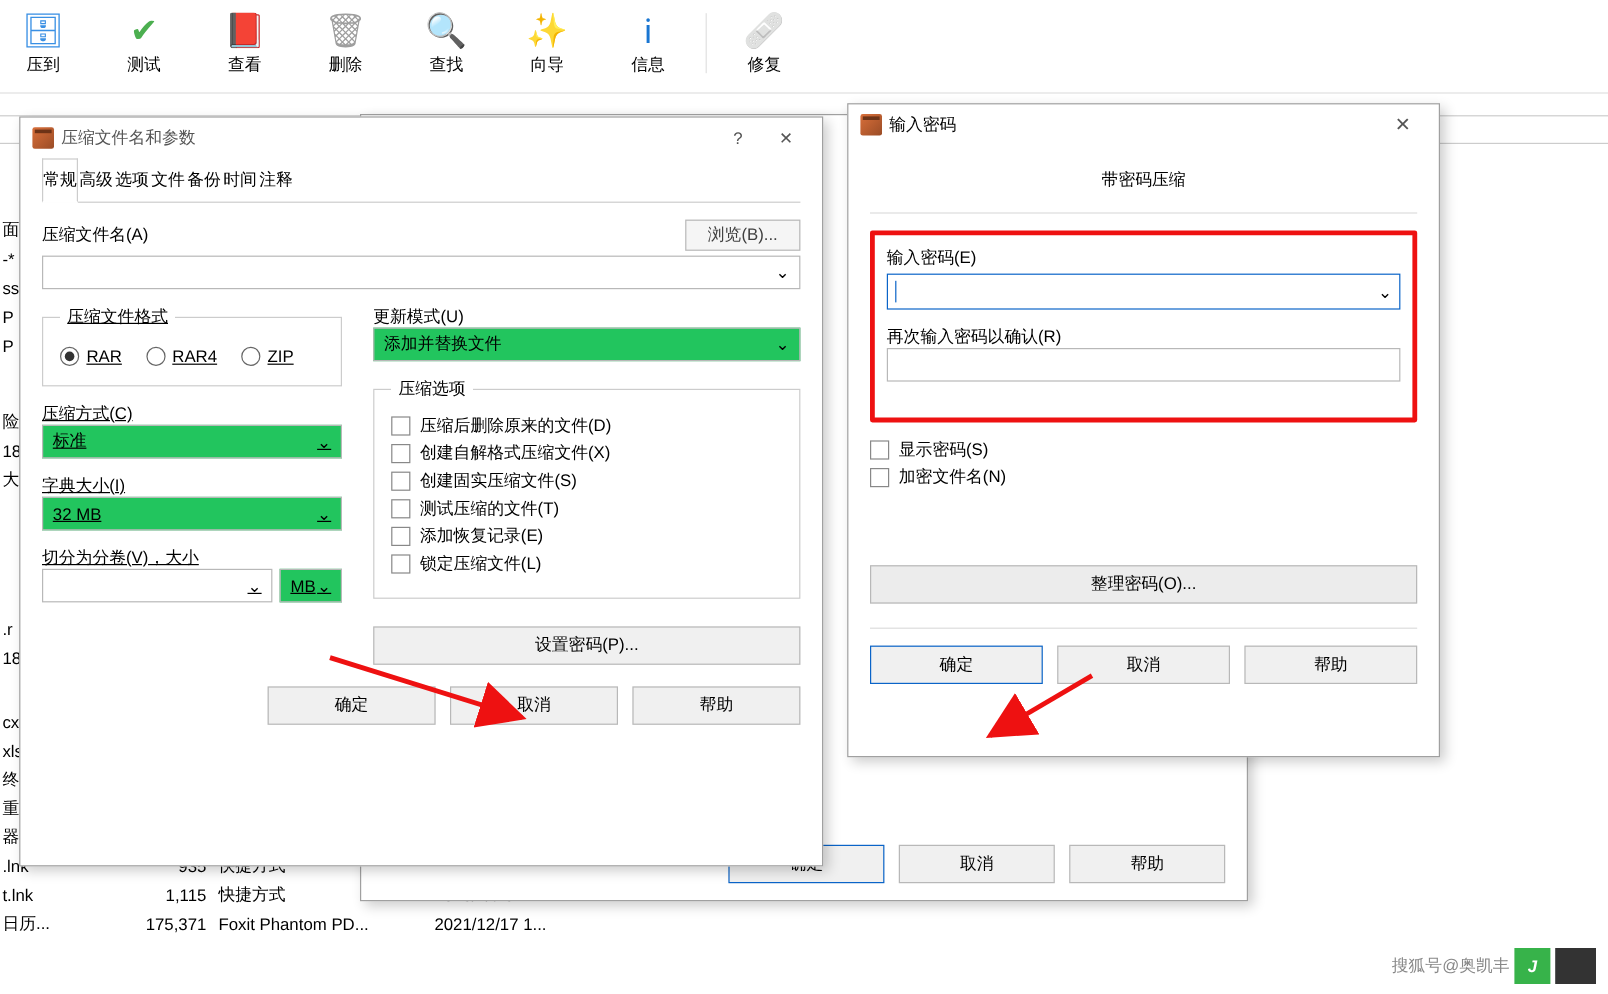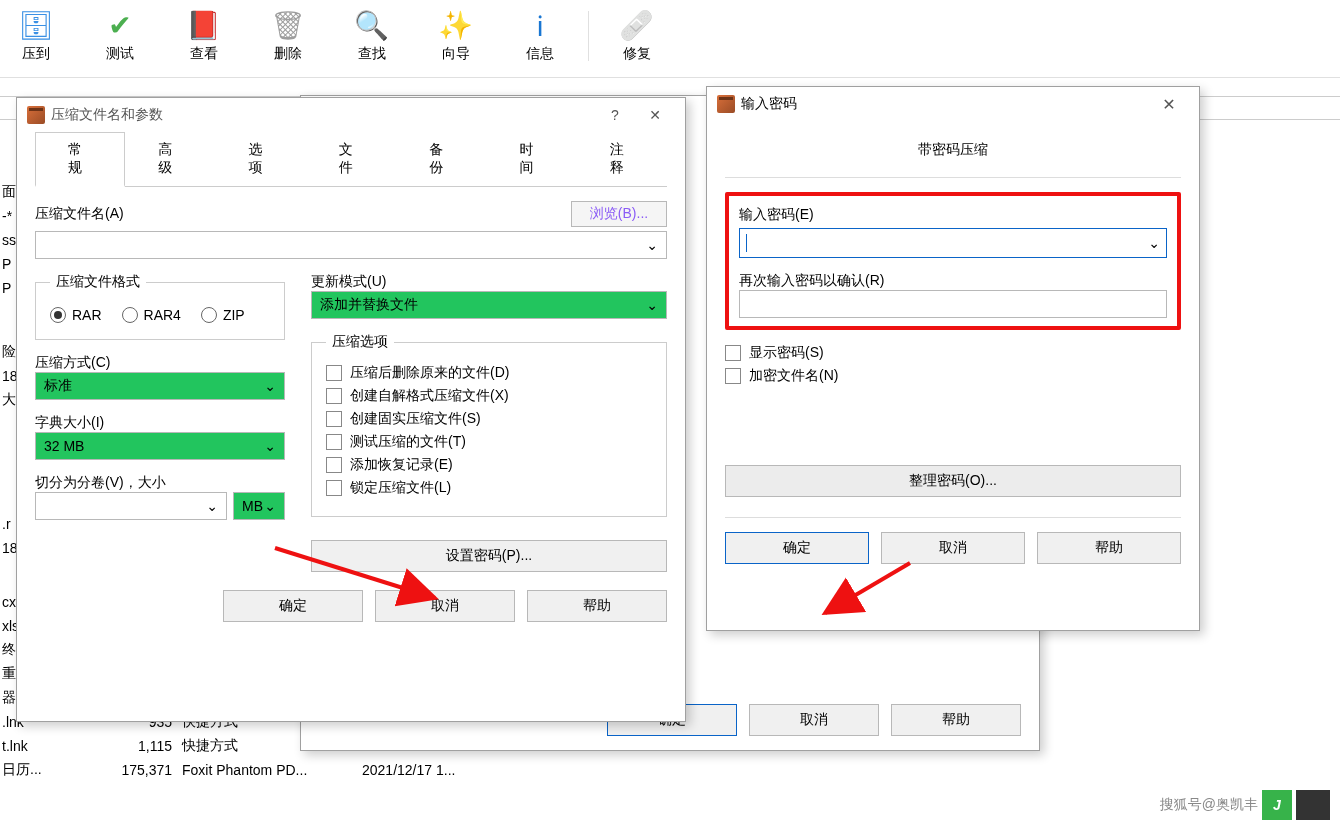--- a/index.html
+++ b/index.html
@@ -23,32 +23,32 @@
   
   .dialog { position: absolute; background: #fff; border: 1px solid #a0a0a0; box-shadow: 4px 4px 10px rgba(0,0,0,0.2); }
   .dialog .titlebar { display: flex; align-items: center; height: 34px; padding: 0 10px; font-size: 13px; color: #555; }
   .dialog .titlebar .icon { width: 18px; height: 18px; margin-right: 6px; background: linear-gradient(135deg,#d96f3a,#9a4c26); border-radius: 2px; position: relative; }
   .dialog .titlebar .icon:before { content:''; position:absolute; top:2px; left:2px; width:14px; height:3px; background:#6d3317;}
   .dialog .titlebar .sp { flex: 1; }
   .dialog .titlebar .tbbtn { width: 40px; height: 28px; display: flex; align-items: center; justify-content: center; color: #555; cursor: pointer; }
   .dialog .body { padding: 0 18px 14px; }
 
   .tabs { display: flex; border-bottom: 1px solid #ccc; margin-top: 0; }
-  .tab { padding: 8px 32px; border: 1px solid transparent; border-bottom: none; cursor: pointer; font-size: 14px; }
+  .tab { padding: 8px 0; border: 1px solid transparent; border-bottom: none; cursor: pointer; font-size: 14px; }
   .tab.active { border-color: #ccc; background: #fff; border-bottom: 2px solid #fff; margin-bottom: -1px; }
 
   fieldset { border: 1px solid #ccc; padding: 8px 14px 14px; margin: 14px 0 0; }
   legend { padding: 0 6px; }
 
   .row-lbl { margin-top: 14px; display: block; }
   .tinput { width: 100%; height: 28px; border: 1px solid #b8b8b8; padding: 2px 6px; background: #fff; }
   .drop { width: 100%; height: 28px; border: 1px solid #b8b8b8; background: #22c55e; display: flex; align-items: center; padding: 0 8px; justify-content: space-between; }
   .btn { height: 32px; border: 1px solid #b8b8b8; background: #f0f0f0; display: flex; align-items: center; justify-content: center; cursor: pointer; font-size: 14px; }
   .btn.hl { border-color: #0a64c8; }
-  .btn.disabled { color: #8b5cf6; background:#f5f5f5;margin-left:27px; }
+  .btn.disabled { color: #404040; background:#f5f5f5;margin-left:27px; }
   .chk { display: flex; align-items: center; gap: 8px; margin: 5px 0; }
   .chk .box { width: 16px; height: 16px; border: 1px solid #888; background: #fff; }
 
   .radio-row { display: flex; gap: 20px; margin: 8px 0 2px; }
   .radio { display:flex; align-items:center; gap:6px; }
   .radio .r { width:16px; height:16px; border:1px solid #666; border-radius:50%; display:flex; align-items:center; justify-content:center;}
   .radio.sel .r:after { content:''; width:8px; height:8px; background:#333; border-radius:50%;}
 
   .footer-btns { display:flex; gap:12px; justify-content:flex-end; margin-top:18px; }
   .footer-btns .btn { width: 140px; }
@@ -207,21 +207,21 @@
       <span>压缩文件名(A)</span>
       <div class="btn disabled" style="width:96px;height:26px">浏览(B)...</div>
     </div>
     <div class="drop" style="background:#fff; margin-top:4px">
         <span></span>
         <span>⌄</span>
       </div>
 
     <div style="display:flex; gap:26px;">
 
-      <div style="flex:0 0 250px;">
+      <div style="flex:0 0 250px;text-decoration:underline;">
         <fieldset>
           <legend>压缩文件格式</legend>
           <div class="radio-row">
             <label class="radio sel">
                 <span class="r"></span>
                 <span>RAR</span>
               </label>
             <label class="radio">
                 <span class="r"></span>
                 <span>RAR4</span>
@@ -309,41 +309,41 @@
   <div class="titlebar" style="color:#000">
     <div class="icon"></div>
     <span>输入密码</span>
     <span class="sp"></span>
     <span class="tbbtn" style="font-size:16px">✕</span>
   </div>
   <div class="body">
     <div style="text-align:center; padding:20px 0 18px">带密码压缩</div>
     <div style="border-top:1px solid #ddd; margin-bottom:14px"></div>
 
-    <div class="hlbox" style="padding:10px 10px 8px;">
+    <div class="hlbox" style="padding:10px 10px 30px;">
       <span>输入密码(E)</span>
       <div style="display:flex;align-items:center;border:1px solid #0a64c8;height:30px;margin-top:4px;padding:0 6px;">
         <span style="width:1px;height:18px;background:#0a64c8"></span>
         <span style="flex:1"></span>
         <span>⌄</span>
       </div>
       <span class="row-lbl">再次输入密码以确认(R)</span>
       <input class="tinput" style="">
     </div>
 
     <label class="chk" style="margin-top:14px">
         <span class="box"></span>
         <span>显示密码(S)</span>
       </label>
     <label class="chk">
         <span class="box"></span>
         <span>加密文件名(N)</span>
       </label>
 
-    <div class="btn" style="width:100%; margin-top:80px; background:#ececec">整理密码(O)...</div>
+    <div class="btn" style="width:100%; margin-top:64px; background:#ececec">整理密码(O)...</div>
 
     <div style="border-top:1px solid #ddd; margin-top:20px"></div>
     <div class="footer-btns" style="margin-top:14px; justify-content:space-between">
       <div class="btn hl" style="flex:1">确定</div>
       <div class="btn" style="flex:1">取消</div>
       <div class="btn" style="flex:1">帮助</div>
     </div>
   </div>
 </div>
 

